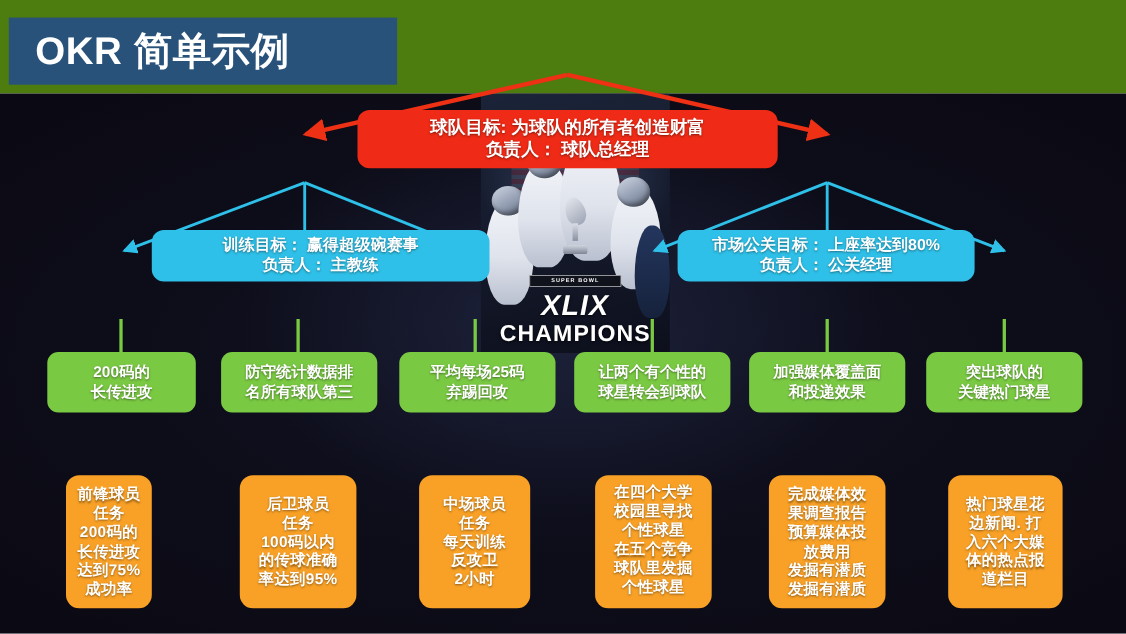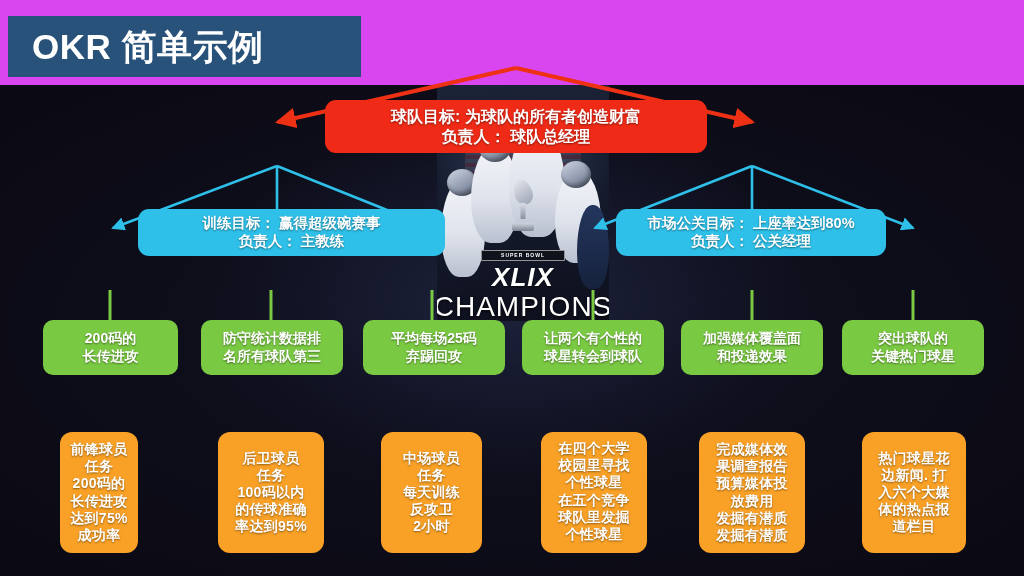--- a/index.html
+++ b/index.html
@@ -8,21 +8,21 @@
     width:1024px;height:576px;overflow:hidden;
     background:#ffffff;
     font-family:"Liberation Sans","DejaVu Sans",sans-serif;
     position:relative;
   }
   #slide{position:absolute;inset:0;width:1024px;height:576px;}
 
   
   .title-band{
     position:absolute;left:0;top:0;width:1024px;height:85px;
-    background:#d946ef;
+    background:#4d7c0f;
   }
   .title-box{
     position:absolute;left:8px;top:16px;width:353px;height:61px;
     background:#28527a;
     display:flex;align-items:center;
   }
   .title-text{
     margin-left:24px;
     color:#ffffff;
     font-size:35px;
@@ -107,21 +107,21 @@
     color:#ffffff;font-size:5px;letter-spacing:1px;font-weight:bold;line-height:1;
   }
   .photo .xlix{
     position:absolute;left:50%;top:76%;transform:translateX(-50%);
     color:#ffffff;font-size:26px;font-weight:bold;font-style:italic;
     letter-spacing:1px;line-height:1;
     text-shadow:0 1px 2px rgba(0,0,0,.8);
   }
   .photo .champs{
     position:absolute;left:50%;top:88%;transform:translateX(-50%);
-    color:#ffffff;font-size:28px;font-weight:normal;
+    color:#ffffff;font-size:21px;font-weight:bold;
     letter-spacing:1px;line-height:1;white-space:nowrap;
     text-shadow:0 1px 3px rgba(0,0,0,.85);
   }
 
   
   .node{
     position:absolute;
     display:flex;align-items:center;justify-content:center;
     text-align:center;
     color:#ffffff;

